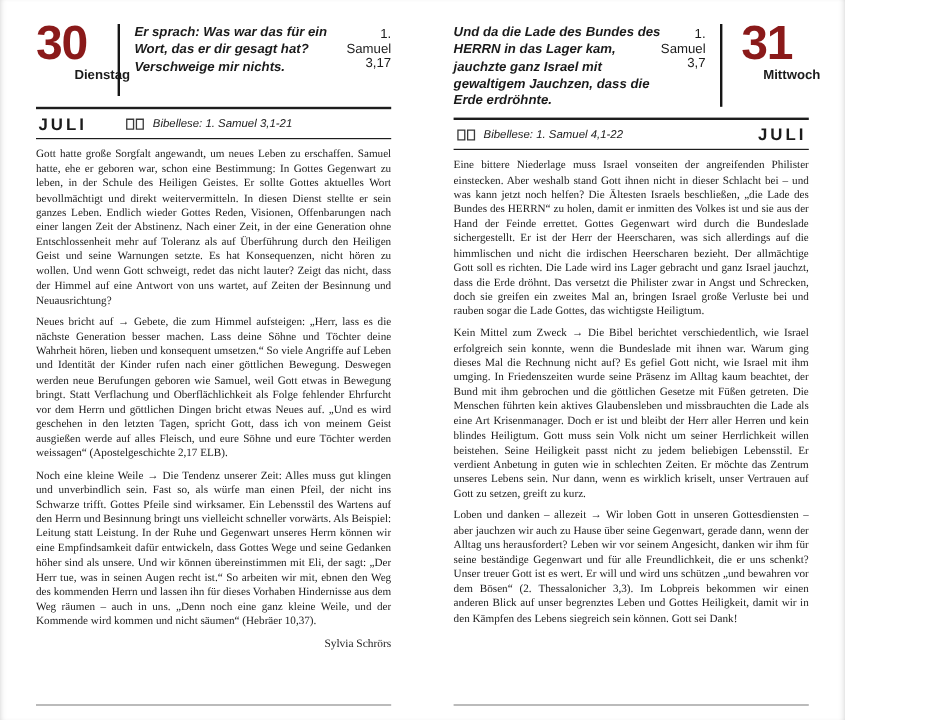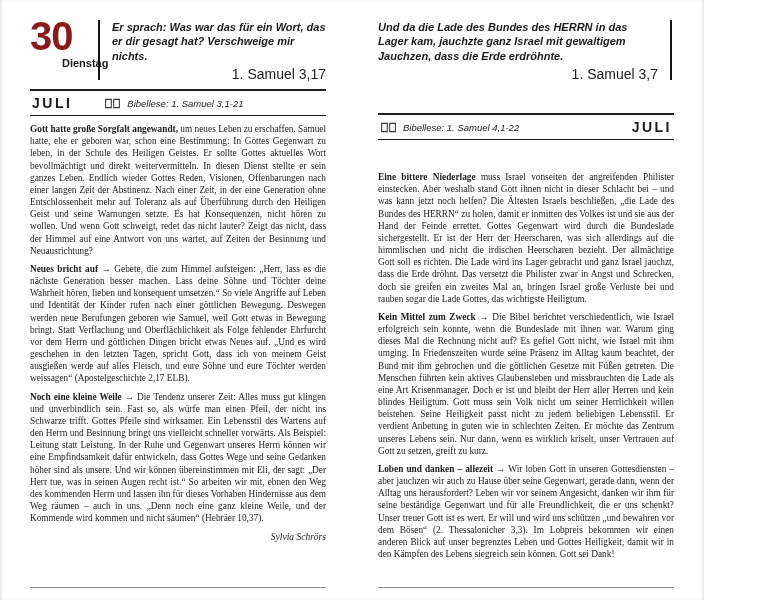--- a/index.html
+++ b/index.html
@@ -10,46 +10,46 @@
     color: var(--ink, #1b1b1b);
     overflow: hidden;
     box-shadow: inset 4px 0 6px -5px #bbb, inset -4px 0 6px -5px #bbb;
   }
   .page {
     flex: 1 1 50%;
     display: flex; flex-direction: column;
     padding: 18px 26px 12px 30px;
     min-width: 0; overflow: hidden;
   }
-  .page.right { padding: 18px 30px 12px 26px; gap: 24px; }
+  .page.right { padding: 18px 30px 12px 26px; }
 
   .page-head { display: flex; align-items: stretch; min-height: 64px; }
   .day-block { width: 66px; flex: 0 0 auto; }
   .page.right .day-block { width: 70px; text-align: center; }
   .day-num {
     font-family: "Liberation Sans", sans-serif;
     font-weight: 800; font-size: 40px; line-height: .9;
     letter-spacing: -1px; color: var(--accent, #8a1a1a);
   }
   .day-name {
     font-family: "Liberation Sans", sans-serif;
     font-weight: 700; font-size: 11px; margin-top: 3px; padding-left: 32px;
   }
   .head-divider { width: 2px; background: #161616; margin: 2px 12px 2px 2px; }
   .page.right .head-divider { margin: 2px 2px 2px 12px; }
-  .verse-block { flex: 1; display: flex; flex-direction: column; padding-top: 2px; }
+  .verse-block { flex: 1; display: flex; flex-direction: row; padding-top: 2px; }
   .verse {
     margin: 0;
     font-family: "Liberation Sans", sans-serif;
     font-style: italic; font-weight: 700;
     font-size: 11px; line-height: 1.3;
   }
   .verse-ref {
     margin: 3px 0 0; text-align: right;
-    font-family: "Liberation Sans", sans-serif; font-size: 14px;
+    font-family: "Liberation Sans", sans-serif; font-size: 11px;
   }
 
   .month-bar {
     margin-top: 7px;
     border-top: 2px solid var(--rule, #1d1d1d);
     border-bottom: 1.5px solid var(--rule, #1d1d1d);
     padding: 4px 2px;
     display: flex; align-items: center;
     font-family: "Liberation Sans", sans-serif;
   }
@@ -60,22 +60,22 @@
   .book-ic { width: 17px; height: 11px; flex: 0 0 auto; }
 
   .body {
     flex: 1 1 auto; overflow: hidden;
     margin-top: 7px;
     font-family: "Liberation Serif", serif;
     font-size: 9.3px; line-height: 1.31;
     text-align: justify;
   }
   .para { margin: 0 0 6px; }
-  .lead { font-weight: 700; }
-  .author { margin: 2px 0 0; text-align: right; font-style: italic; font-size: 9.5px; }
+  .lead { font-weight: 400; }
+  .author { margin: 2px 0 0; text-align: right; font-size: 9.5px; }
 
   .footer-rule { margin-top: auto; border-top: 1px solid #8f8f8f; flex: 0 0 auto; }
 </style>
 </head>
 <body>
 
 <div class="spread">
 
   <section class="page left">
     <header class="page-head">
@@ -110,20 +110,24 @@
     <div class="footer-rule"></div>
   </section>
 
   <section class="page right">
     <header class="page-head">
       <div class="verse-block">
         <p class="verse">Und da die Lade des Bundes des HERRN in das Lager kam, jauchzte ganz Israel mit gewaltigem Jauchzen, dass die Erde erdröhnte.</p>
         <p class="verse-ref">1. Samuel 3,7</p>
       </div>
       <div class="head-divider"></div>
+      <div class="day-block">
+        <div class="day-num">31</div>
+        <div class="day-name">Mittwoch</div>
+      </div>
     </header>
 
     <div class="month-bar">
       <span class="bibellese">
         <svg class="book-ic" viewBox="0 0 18 12" aria-hidden="true">
             <path d="M1.5 1.5h6.2v9H1.5zM10.3 1.5h6.2v9h-6.2z" fill="none" stroke="#3a3a3a" stroke-width="1.2"></path>
           </svg>
         <span>Bibellese: 1. Samuel 4,1-22</span>
       </span>
       <span class="month">JULI</span>

